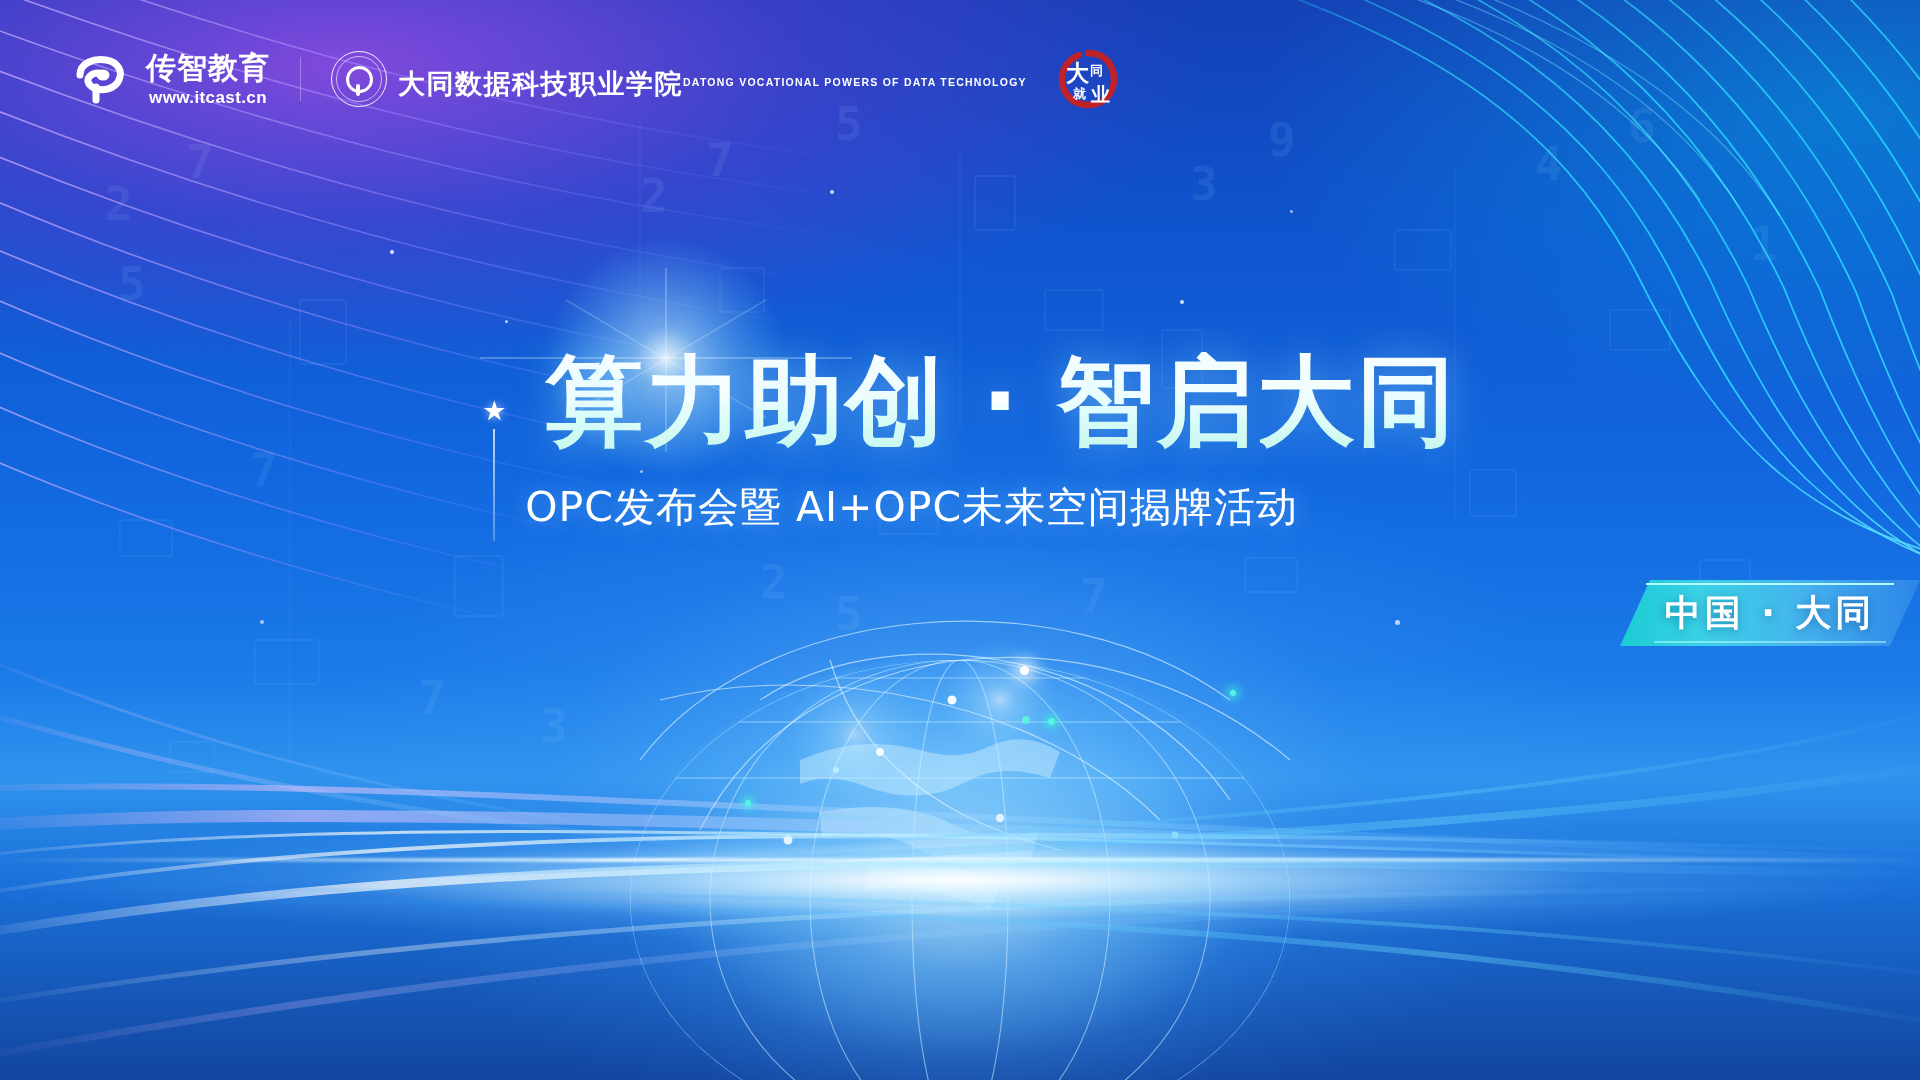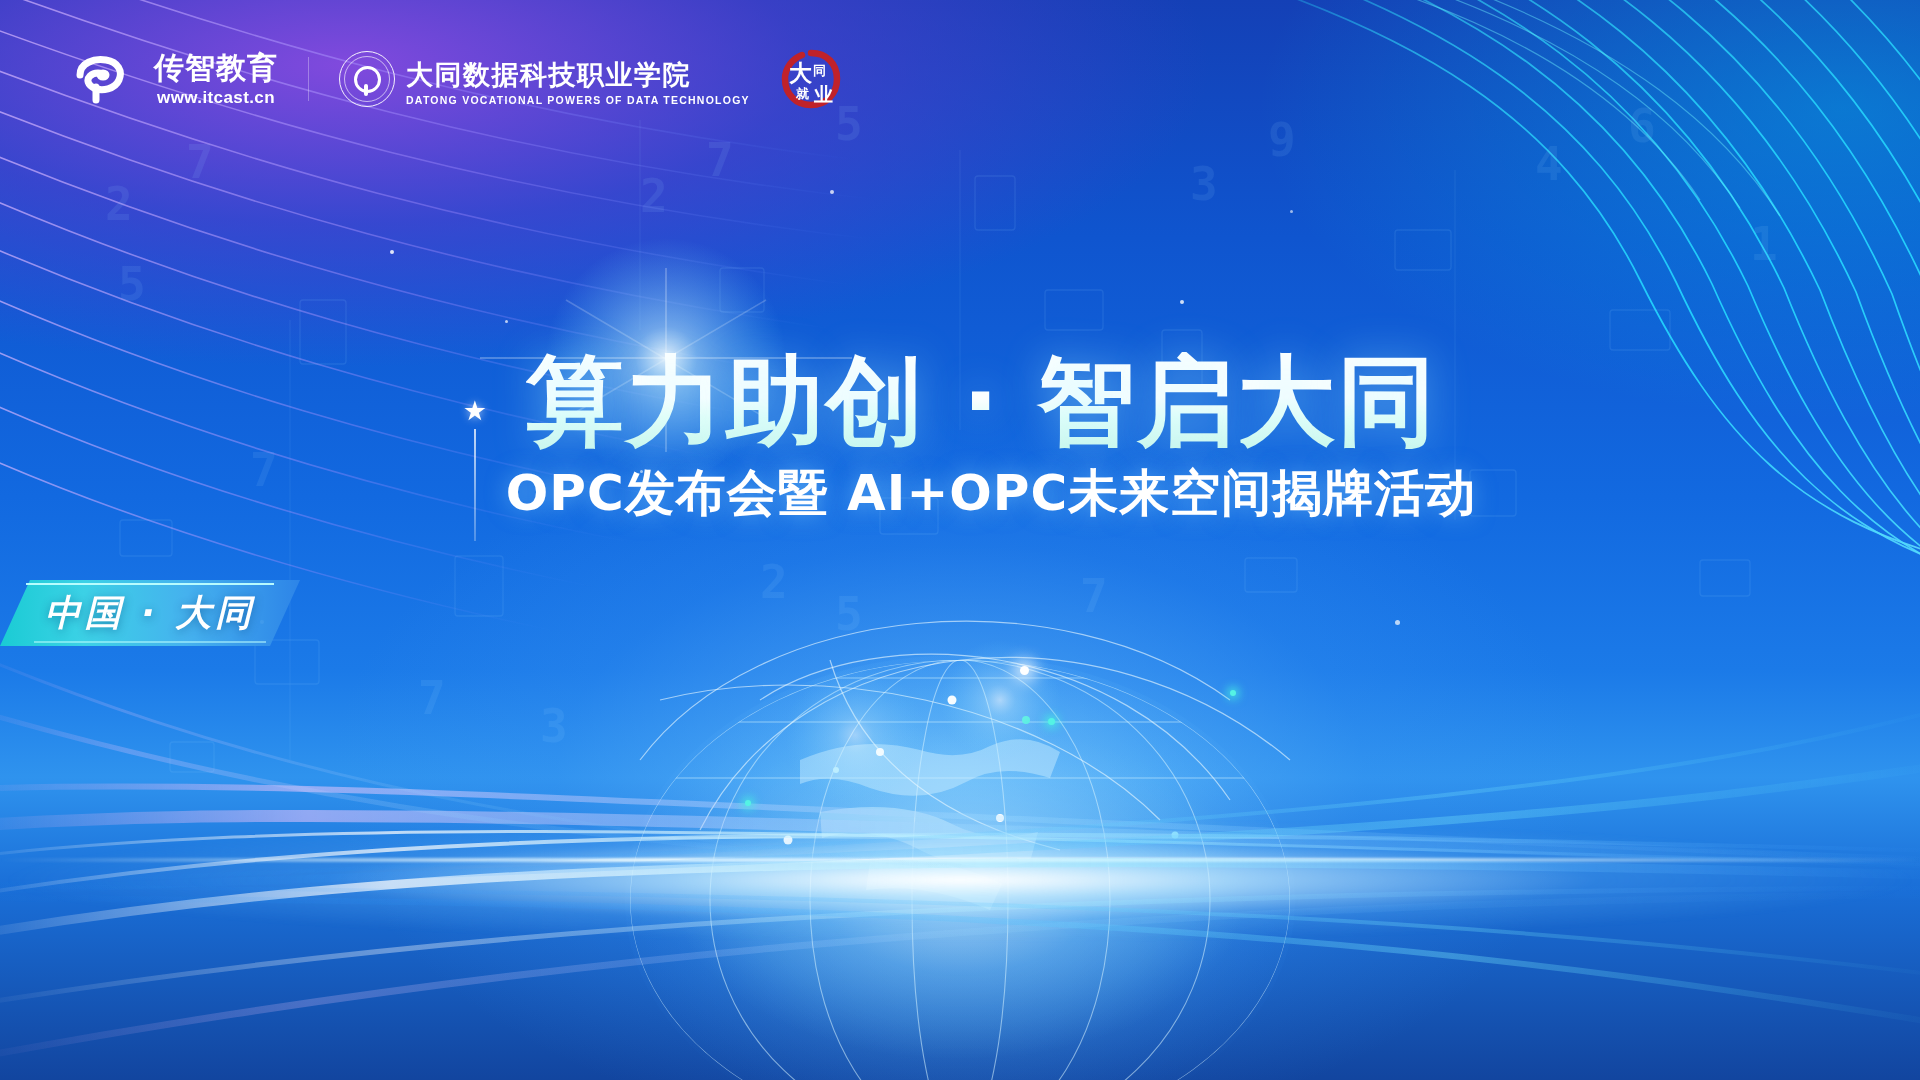--- a/index.html
+++ b/index.html
@@ -43,36 +43,36 @@
 
   
   .arcs{opacity:.85;}
 
   
   .dot{position:absolute;border-radius:50%;background:#fff;filter:blur(.4px);}
   .dotC{position:absolute;border-radius:50%;background:#54f3e4;box-shadow:0 0 10px 3px rgba(70,245,225,.85);}
 
   
   .logobar{position:absolute;left:74px;top:48px;display:flex;align-items:center;gap:30px;z-index:9;}
-  .logo-itcast{display:flex;align-items:flex-start;gap:28px;}
+  .logo-itcast{display:flex;align-items:flex-start;gap:20px;}
   .mark-itcast{width:52px;height:52px;position:relative;}
   .itcast-names{display:flex;flex-direction:column;align-items:center;line-height:1;}
   .itcast-cn{font-size:30px;font-weight:700;color:#fff;letter-spacing:1px;
     font-family:"DejaVu Sans","Liberation Sans",sans-serif;}
   .itcast-url{font-size:17px;font-weight:700;color:#fff;letter-spacing:.4px;margin-top:6px;}
 
   .logo-sep{width:1px;height:44px;background:rgba(255,255,255,.30);}
 
   .logo-college{display:flex;align-items:center;gap:11px;}
   .seal{width:54px;height:54px;border-radius:50%;border:1.6px solid rgba(255,255,255,.92);
     position:relative;display:flex;align-items:center;justify-content:center;}
   .seal:after{content:"";position:absolute;inset:4px;border-radius:50%;border:1px solid rgba(255,255,255,.62);}
   .seal-core{width:21px;height:21px;border-radius:50%;border:3px solid #fff;position:relative;z-index:2;}
   .seal-core:after{content:"";position:absolute;left:7px;top:15px;width:4px;height:12px;background:#fff;border-radius:2px;}
-  .college-names{display:flex;flex-direction:column;line-height:1;margin-top:8px;}
+  .college-names{display:flex;flex-direction:row;line-height:1;margin-top:8px;}
   .college-cn{font-size:27px;font-weight:700;color:#fff;letter-spacing:1.5px;
     font-family:"DejaVu Sans","Liberation Sans",sans-serif;}
   .college-en{font-size:10.5px;font-weight:700;color:#fff;letter-spacing:1.25px;margin-top:7px;}
 
   .logo-stamp{width:62px;height:62px;position:relative;}
 
   
   .center{position:absolute;left:0;right:0;top:352px;z-index:9;display:flex;flex-direction:column;align-items:center;}
 
   .titlerow{display:flex;align-items:flex-start;gap:0;}
@@ -90,26 +90,26 @@
   .divider{width:62px;display:flex;flex-direction:column;align-items:center;padding-top:46px;}
   .starglyph{color:#fff;font-size:27px;line-height:1;margin-bottom:4px;text-shadow:0 0 8px rgba(255,255,255,.6);}
   .vline{width:2px;height:112px;background:linear-gradient(180deg,rgba(255,255,255,.75),rgba(255,255,255,.25));}
 
   .rightcol{display:flex;flex-direction:column;}
   .maintitle{font-size:98px;font-weight:800;line-height:1.02;letter-spacing:2px;white-space:nowrap;
     background:linear-gradient(180deg,#ffffff 0%,#ffffff 46%,#e6fff8 66%,#c9f7ec 100%);
     -webkit-background-clip:text;background-clip:text;color:transparent;
     text-shadow:0 0 40px rgba(170,245,255,.45);
     font-family:"DejaVu Sans","Liberation Sans",sans-serif;margin-left:20px;}
-  .subtitle{margin-top:8px;font-size:50px;font-weight:700;color:#fff;letter-spacing:1px;white-space:nowrap;
+  .subtitle{margin-top:28px;font-size:41px;font-weight:400;color:#fff;letter-spacing:1px;white-space:nowrap;
     text-shadow:0 0 22px rgba(140,215,255,.55);
     font-family:"DejaVu Sans","Liberation Sans",sans-serif;}
 
   
-  .badgewrap{position:absolute;left:0;right:0;top:580px;display:flex;justify-content:flex-start;align-items:center;z-index:9;font-style:italic;}
+  .badgewrap{position:absolute;left:0;right:0;top:580px;display:flex;justify-content:flex-end;align-items:center;z-index:9;}
   .badge{position:relative;width:300px;height:66px;display:flex;align-items:center;justify-content:center;}
   .badge-bg{position:absolute;inset:0;
     background:linear-gradient(90deg,#1ad3d2 0%,#3fd9e6 28%,#49b7ef 62%,#2f86e8 100%);
     clip-path:polygon(30px 0, 100% 0, calc(100% - 30px) 100%, 0 100%);
     opacity:.92;}
   .badge-line{position:absolute;left:26px;right:26px;top:3px;height:2px;background:rgba(190,255,255,.95);}
   .badge-line.b{top:auto;bottom:3px;left:34px;right:34px;opacity:.55;}
   .badge-txt{position:relative;z-index:2;font-size:36px;font-weight:800;color:#fff;letter-spacing:4px;
     text-shadow:0 2px 10px rgba(0,60,120,.45);font-family:"DejaVu Sans","Liberation Sans",sans-serif;}
 

